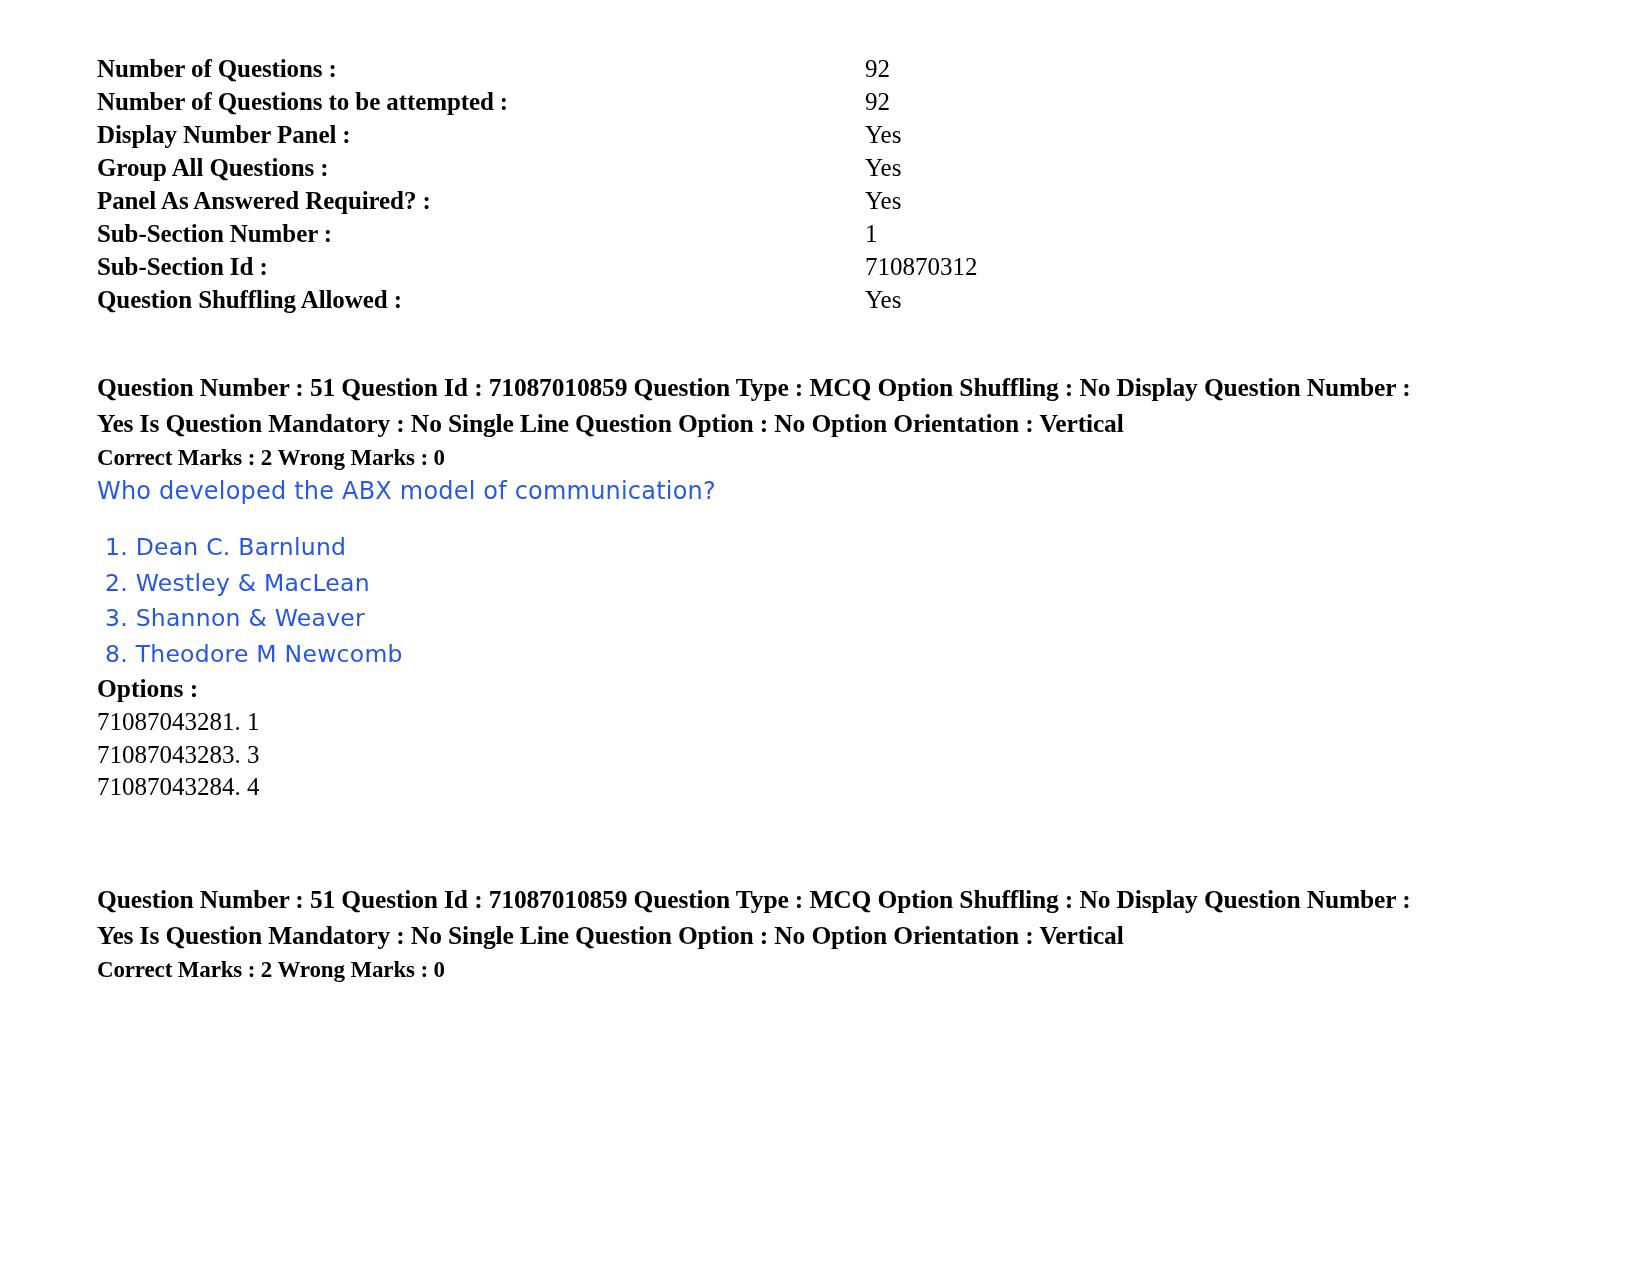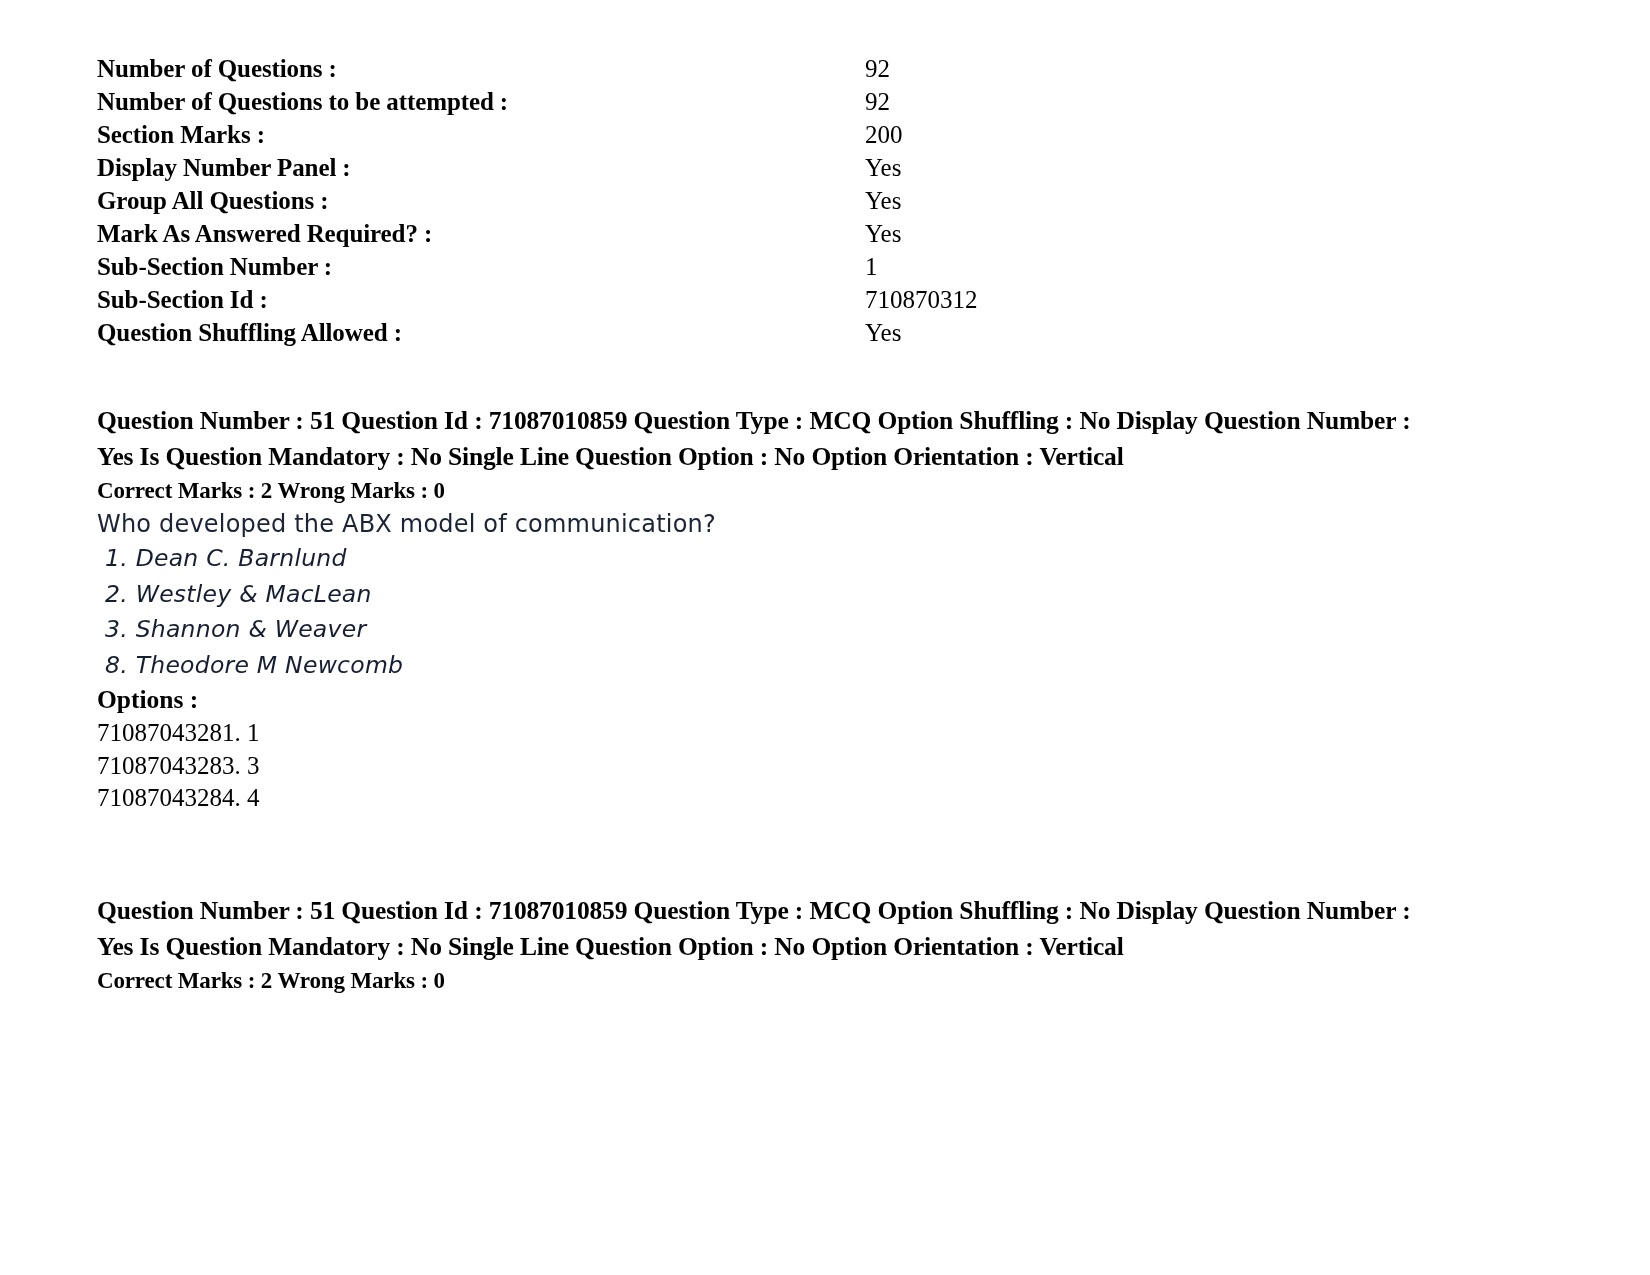--- a/index.html
+++ b/index.html
@@ -65,33 +65,33 @@
   .marks-line {
     font-weight: bold;
     font-size: 23px;
     line-height: 32px;
     letter-spacing: -0.15px;
   }
 
   
   .scan {
     font-family: "DejaVu Sans", "Liberation Sans", sans-serif;
-    color: #0f172a;
+    color: #1d4ed8;
     -webkit-font-smoothing: none;
     filter: contrast(1.06) brightness(1.02);
   }
   .scan-question {
     font-size: 24px;
     line-height: 34px;
     letter-spacing: 0.2px;
     opacity: 0.92;
   }
   .scan-options {
+    margin-top: 22px;
     padding-left: 8px;
-    font-style: italic;
   }
   .scan-opt {
     font-size: 23.5px;
     line-height: 35.5px;
     letter-spacing: 0.25px;
     opacity: 0.94;
   }
 
   
   .options-head {
@@ -119,33 +119,29 @@
       <tbody>
         <tr>
           <td class="label">Number of Questions :</td>
           <td class="value">92</td>
         </tr>
         <tr>
           <td class="label">Number of Questions to be attempted :</td>
           <td class="value">92</td>
         </tr>
         <tr>
-          <td class="label">Section Marks :</td>
-          <td class="value">200</td>
-        </tr>
-        <tr>
           <td class="label">Display Number Panel :</td>
           <td class="value">Yes</td>
         </tr>
         <tr>
           <td class="label">Group All Questions :</td>
           <td class="value">Yes</td>
         </tr>
         <tr>
-          <td class="label">Mark As Answered Required? :</td>
+          <td class="label">Panel As Answered Required? :</td>
           <td class="value">Yes</td>
         </tr>
         <tr>
           <td class="label">Sub-Section Number :</td>
           <td class="value">1</td>
         </tr>
         <tr>
           <td class="label">Sub-Section Id :</td>
           <td class="value">710870312</td>
         </tr>

